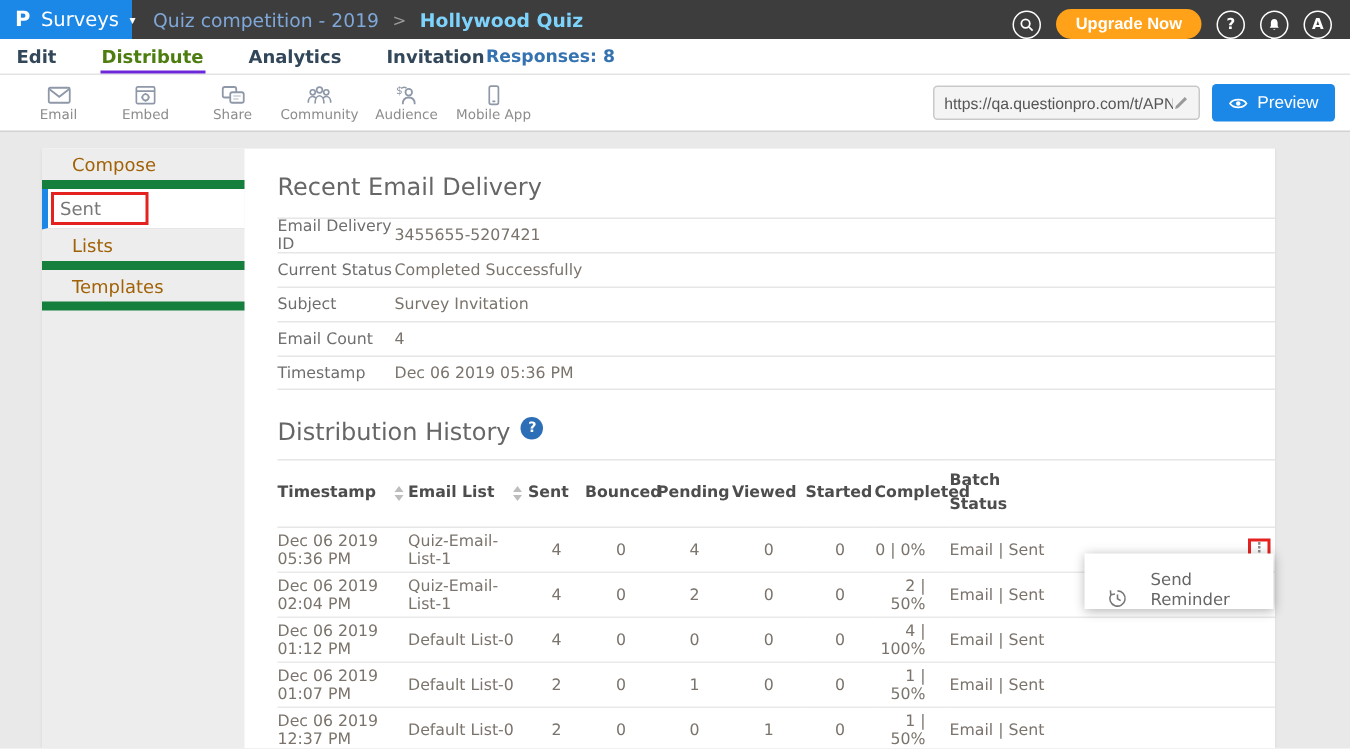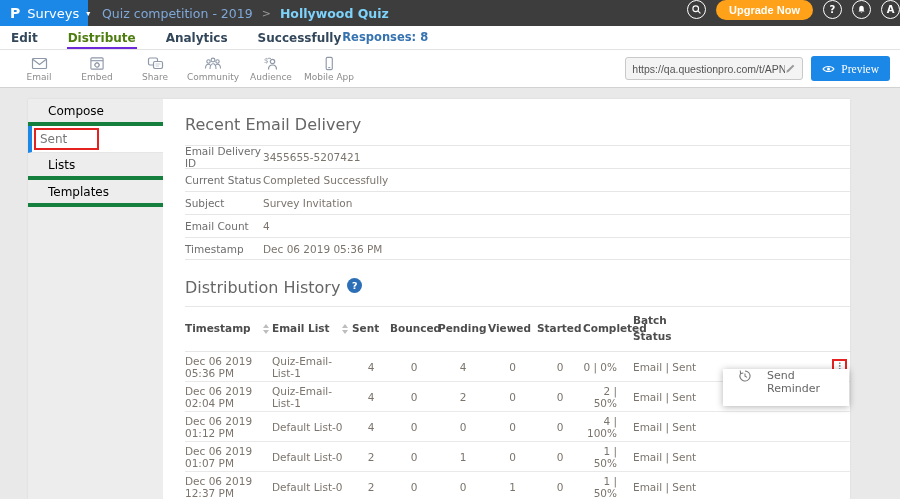--- a/index.html
+++ b/index.html
@@ -9,45 +9,45 @@
 
   
   .topbar{display:flex;height:26px;background:#3d3d3d;align-items:stretch;}
   .brand{width:88px;background:#1b87e6;color:#fff;display:flex;align-items:center;padding-left:10px;gap:7px;font-size:13px;cursor:pointer;}
   .brand .logo{font-weight:bold;font-size:14px;}
   .brand .caret{font-size:8px;margin-top:1px;}
   .crumbs{flex:1;display:flex;align-items:center;padding-left:14px;gap:9px;font-size:12.5px;white-space:nowrap;}
   .crumb-parent{color:#7fa8d9;cursor:pointer;}
   .crumb-sep{color:#9a9a9a;font-size:11px;}
   .crumb-current{color:#7dd3fc;font-weight:bold;}
-  .topbar-right{display:flex;align-items:flex-start;gap:10px;padding-right:0;}
+  .topbar-right{display:flex;align-items:flex-end;gap:10px;padding-right:12px;}
   .circle-icon{width:19px;height:19px;border:1.4px solid #fff;border-radius:50%;display:flex;align-items:center;justify-content:center;color:#fff;font-size:10px;font-weight:bold;cursor:pointer;flex:0 0 auto;}
   .upgrade{background:#ffa119;color:#fff;font-size:11px;font-weight:bold;padding:4px 13px;border-radius:11px;border:none;cursor:pointer;}
 
   
   .tabrow{height:24px;background:#fff;display:flex;align-items:flex-end;justify-content:flex-start;padding:0 12px 0 10px;border-bottom:1px solid #e3e3e3;}
   .tabs{display:flex;gap:28px;}
   .tab{font-size:12px;color:#33475b;font-weight:bold;padding:3px 1px 4px;cursor:pointer;}
   .tab.active{color:#4d7c0f;border-bottom:2px solid #6d28d9;padding-bottom:2px;}
   .responses{color:#3572b0;font-size:11.5px;font-weight:bold;padding-bottom:5px;cursor:pointer;}
 
   
   .toolbar{height:38px;background:#fff;display:flex;align-items:center;padding:0 10px;border-bottom:1px solid #d2d2d2;}
   .tool{width:58px;display:flex;flex-direction:column;align-items:center;gap:0;cursor:pointer;}
   .tool-label{font-size:9px;color:#8c8c8c;margin-top:1px;}
   .toolbar-right{margin-left:auto;display:flex;align-items:center;gap:8px;}
   .url-box{display:flex;align-items:center;background:#f4f4f4;border:1px solid #c9c9c9;border-radius:3px;height:23px;width:178px;padding:0 6px;}
   .url-input{flex:1;min-width:0;border:none;outline:none;background:transparent;font-size:10.5px;color:#555;white-space:nowrap;overflow:hidden;}
-  .preview-btn{background:#1b87e6;color:#fff;border:none;border-radius:3px;height:25px;padding:0 11px;font-size:11.5px;display:flex;align-items:center;gap:6px;cursor:pointer;font-family:Liberation Serif, serif;}
+  .preview-btn{background:#1b87e6;color:#fff;border:none;border-radius:3px;height:25px;padding:0 11px;font-size:11.5px;display:flex;align-items:center;gap:6px;cursor:pointer;}
 
   
   .page{position:relative;height:411px;}
   .card{position:absolute;left:28px;top:11px;width:822px;bottom:0;background:#fff;display:flex;box-shadow:0 0 2px rgba(0,0,0,.08);}
   .side{width:135px;background:#ededed;flex:0 0 auto;}
-  .side-item{height:27px;display:flex;align-items:center;padding-left:20px;font-size:12px;color:#000000;cursor:pointer;border-bottom:4px solid #15803d;}
+  .side-item{height:27px;display:flex;align-items:center;padding-left:20px;font-size:12px;color:#a16207;cursor:pointer;border-bottom:6px solid #15803d;}
   .side-item.active{background:#fff;border-left:4px solid #1b87e6;padding-left:2px;color:#777;border-bottom:1px solid #e6e6e6;}
   .ann-sent{border:2px solid #e42320;padding:2px 30px 2px 4px;}
 
   .content{flex:1;padding-left:22px;padding-right:0;overflow:hidden;}
   .section-title{font-size:16px;font-weight:400;color:#666;}
   .t1{margin-top:16px;margin-bottom:11px;}
   .hist-head{display:flex;gap:7px;margin-top:18px;margin-bottom:9px;}
   .help-badge{width:15px;height:15px;border-radius:50%;background:#2d6fb7;color:#fff;font-size:9.5px;font-weight:bold;display:flex;align-items:center;justify-content:center;cursor:pointer;}
 
   .kv{width:665px;}
@@ -67,21 +67,21 @@
   th.right,td.right{text-align:right;padding-right:16px;}
   .th-flex{display:inline-flex;align-items:center;}
   .sort{display:inline-flex;flex-direction:column;gap:2px;margin-left:12px;cursor:pointer;}
   .sort i{width:0;height:0;border-left:3.5px solid transparent;border-right:3.5px solid transparent;display:block;}
   .sort .up{border-bottom:4px solid #bdbdbd;}
   .sort .dn{border-top:4px solid #bdbdbd;}
   td.actions{text-align:right;}
   .kebab-box{display:inline-flex;align-items:center;justify-content:center;width:15px;height:16px;border:2px solid #e42320;color:#8a8a8a;font-size:9px;font-weight:bold;line-height:1;margin-right:3px;cursor:pointer;}
 
   
-  .ctx-menu{position:absolute;left:723px;top:369px;width:126px;height:37px;background:#fff;box-shadow:0 1px 7px rgba(0,0,0,.3);display:flex;align-items:flex-start;gap:15px;padding-left:15px;font-size:11px;color:#666;z-index:9;cursor:pointer;}
+  .ctx-menu{position:absolute;left:723px;top:369px;width:126px;height:37px;background:#fff;box-shadow:0 1px 7px rgba(0,0,0,.3);display:flex;align-items:flex-end;gap:15px;padding-left:15px;font-size:11px;color:#666;z-index:9;cursor:pointer;}
 
   svg{display:block;}
 </style>
 </head>
 <body>
 
 <div class="root">
 
   <div class="topbar">
     <div class="brand">
@@ -111,21 +111,21 @@
       </span>
       <span class="circle-icon">A</span>
     </div>
   </div>
 
   <div class="tabrow">
     <div class="tabs">
       <span class="tab">Edit</span>
       <span class="tab active">Distribute</span>
       <span class="tab">Analytics</span>
-      <span class="tab">Successfully</span>
+      <span class="tab">Invitation</span>
     </div>
     <span class="responses">Responses: 8</span>
   </div>
 
   <div class="toolbar">
     <div class="tool">
       <span>
         <svg width="17" height="15" viewBox="0 0 17 15">
             <rect x="1.5" y="2.5" width="14" height="10" rx="1" fill="none" stroke="#8e98a8" stroke-width="1.2"></rect>
             <path d="M2 3.5 L8.5 8.5 L15 3.5" fill="none" stroke="#8e98a8" stroke-width="1.2"></path>

